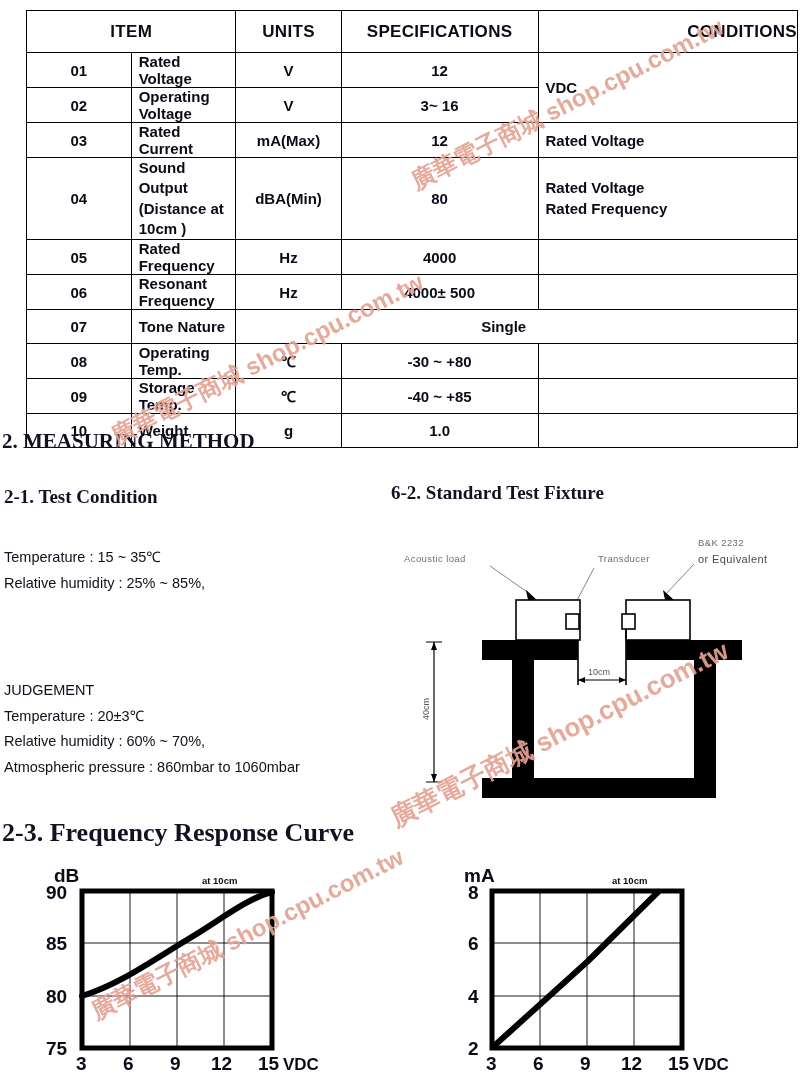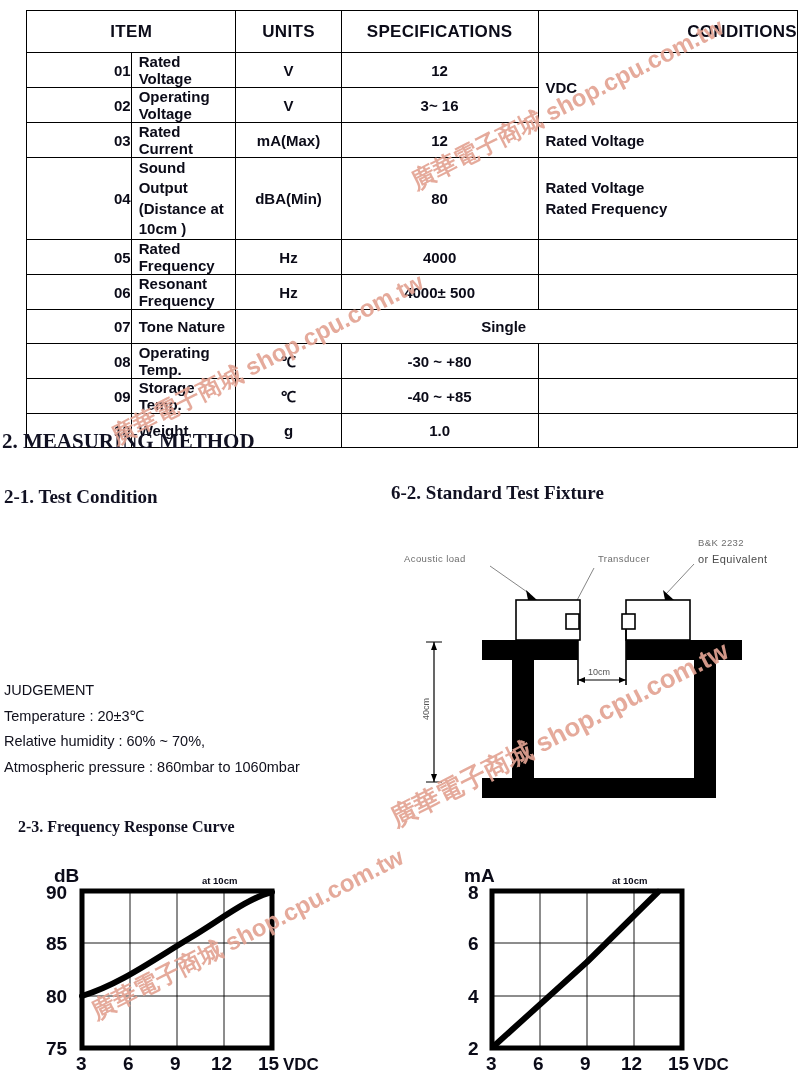--- a/index.html
+++ b/index.html
@@ -50,21 +50,21 @@
     background: transparent;
   }
   table.spec td, table.spec th {
     border: 1.6px solid #000;
     padding: 0;
     font-size: 15px;
     font-weight: bold;
     color: #0b0b18;
     background: transparent;
   }
-  .c-no    { width: 34px;  text-align: right; margin-left: 48px; }
+  .c-no    { width: 34px;  text-align: center; margin-left: 48px; }
   .c-item  { width: 200px; text-align: left; padding-left: 7px !important; }
   .c-units { width: 100px; text-align: center; }
   .c-spec  { width: 188px; text-align: center; }
   .c-cond  { width: 248px; text-align: left; padding-left: 7px !important; }
 
   table.spec thead th {
     height: 41px;
     font-size: 17px;
     text-align: center;
     letter-spacing: .3px;
@@ -79,21 +79,21 @@
   .h-serif {
     position: absolute;
     font-family: "Liberation Serif", serif;
     font-weight: bold;
     color: #111122;
     z-index: 2;
   }
   #heading-measuring { left: 2px;   top: 429px; font-size: 21px; }
   #heading-test-cond { left: 4px;   top: 486px; font-size: 19px; }
   #heading-fixture   { left: 391px; top: 482px; font-size: 19px; }
-  #heading-freq      { left: 18px;   top: 818px; font-size: 16px; }
+  #heading-freq      { left: 2px;   top: 818px; font-size: 26px; }
 
   
   .cond-block {
     position: absolute;
     left: 4px;
     z-index: 2;
     font-family: "Liberation Sans", sans-serif;
     font-size: 14.5px;
     color: #10101c;
     line-height: 25.5px;
@@ -265,20 +265,22 @@
     </tbody>
   </table>
 </div>
 
 <div class="h-serif" id="heading-measuring">2. MEASURING METHOD</div>
 <div class="h-serif" id="heading-test-cond">2-1. Test Condition</div>
 <div class="h-serif" id="heading-fixture">6-2. Standard Test Fixture</div>
 <div class="h-serif" id="heading-freq">2-3. Frequency Response Curve</div>
 
 <div class="cond-block" id="cond-standard">
+  <span class="ln">Temperature : 15 ~ 35℃</span>
+  <span class="ln">Relative humidity : 25% ~ 85%,</span>
 </div>
 
 <div class="cond-block" id="cond-judgement">
   <span class="ttl">JUDGEMENT</span>
   <span class="ln">Temperature : 20±3℃</span>
   <span class="ln">Relative humidity : 60% ~ 70%,</span>
   <span class="ln">Atmospheric pressure : 860mbar to 1060mbar</span>
 </div>
 
 <div id="fixture-diagram">

